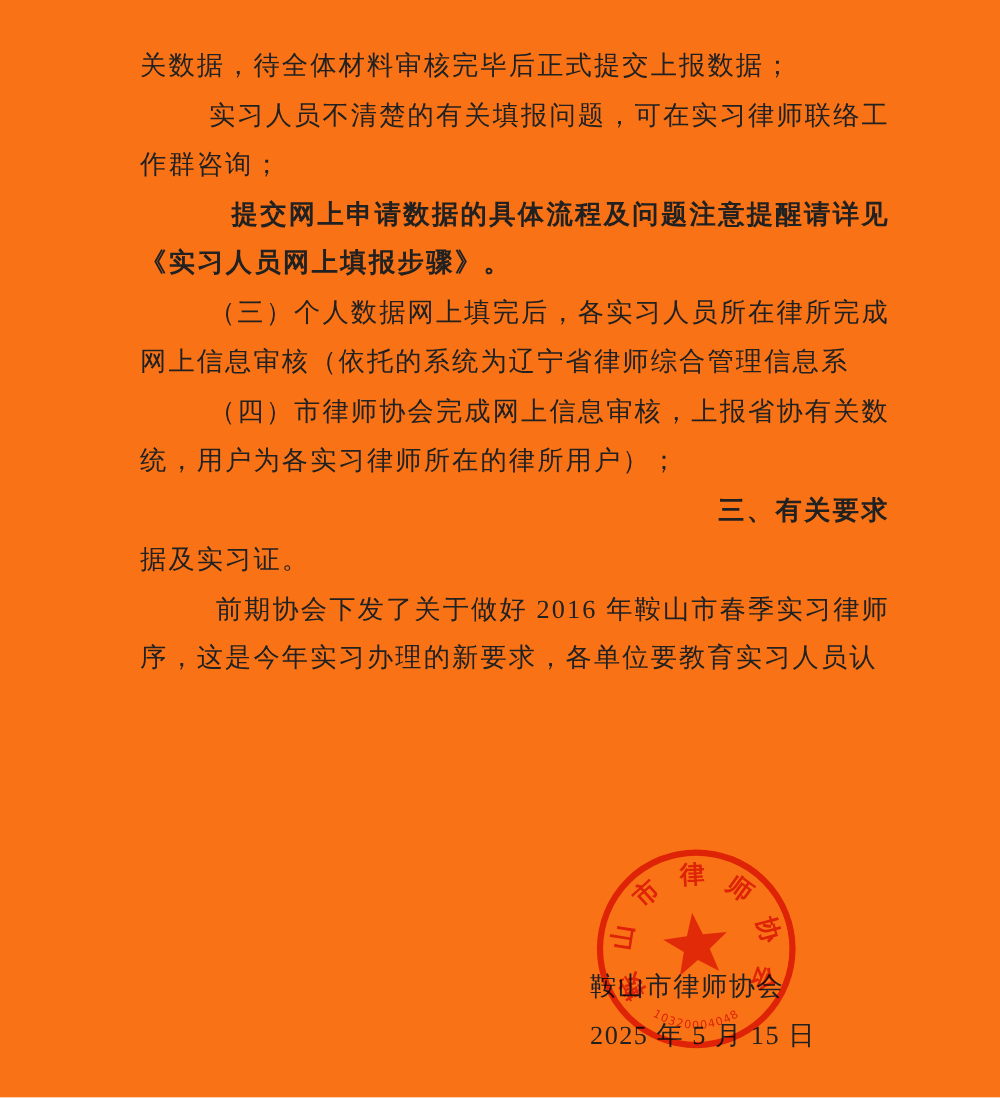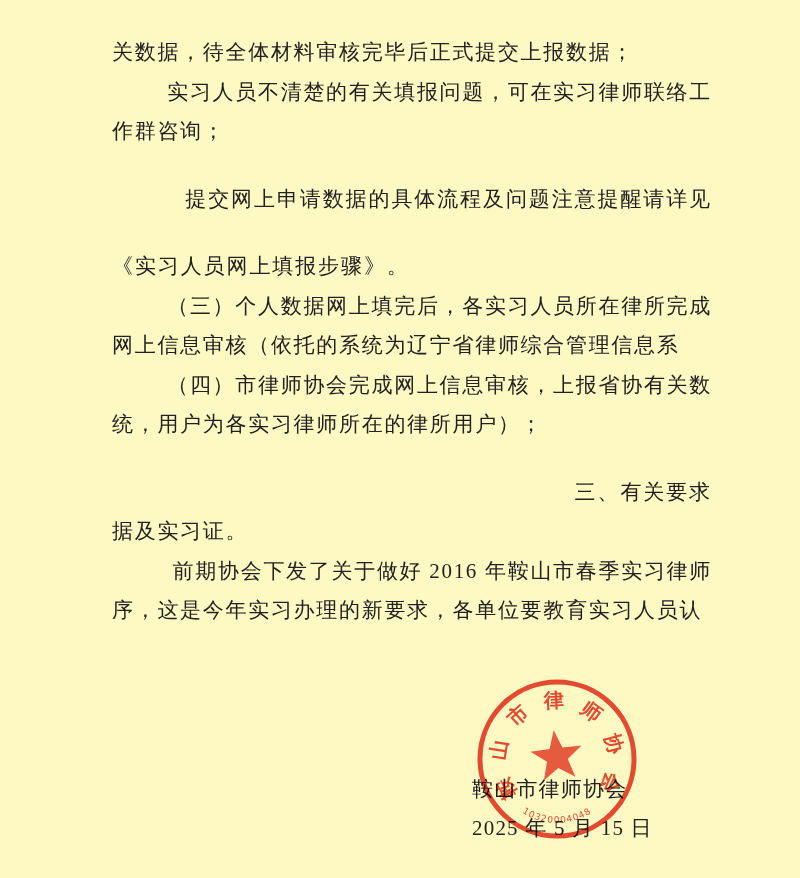--- a/index.html
+++ b/index.html
@@ -1,38 +1,38 @@
 <!DOCTYPE html>
 <html><head>
 <meta charset="utf-8">
 <style>
   * { margin: 0; padding: 0; box-sizing: border-box; }
   html, body { background: #ffffff; }
   .page {
     position: relative;
     width: 800px;
     height: 878px;
-    background: #fef9c3;
+    background: #f97316;
     overflow: hidden;
     font-family: "Liberation Serif", serif;
     color: #212121;
   }
   .text-block {
     position: absolute;
     left: 112px;
     top: 33px;
     width: 600px;
   }
   .line {
     font-size: 21px;
     line-height: 39.5px;
     letter-spacing: 1.7px;
     white-space: nowrap;
   }
-  .line.bold { font-weight: 400; letter-spacing: 1.9px; margin-top: 28px; }
+  .line.bold { font-weight: 700; letter-spacing: 1.9px; }
   .line.indent { text-indent: 47px; text-align: right; }
   .signature-block {
     position: absolute;
     left: 472px;
     top: 770px;
     font-size: 21px;
     letter-spacing: 1.2px;
     line-height: 39px;
   }
   .seal {

